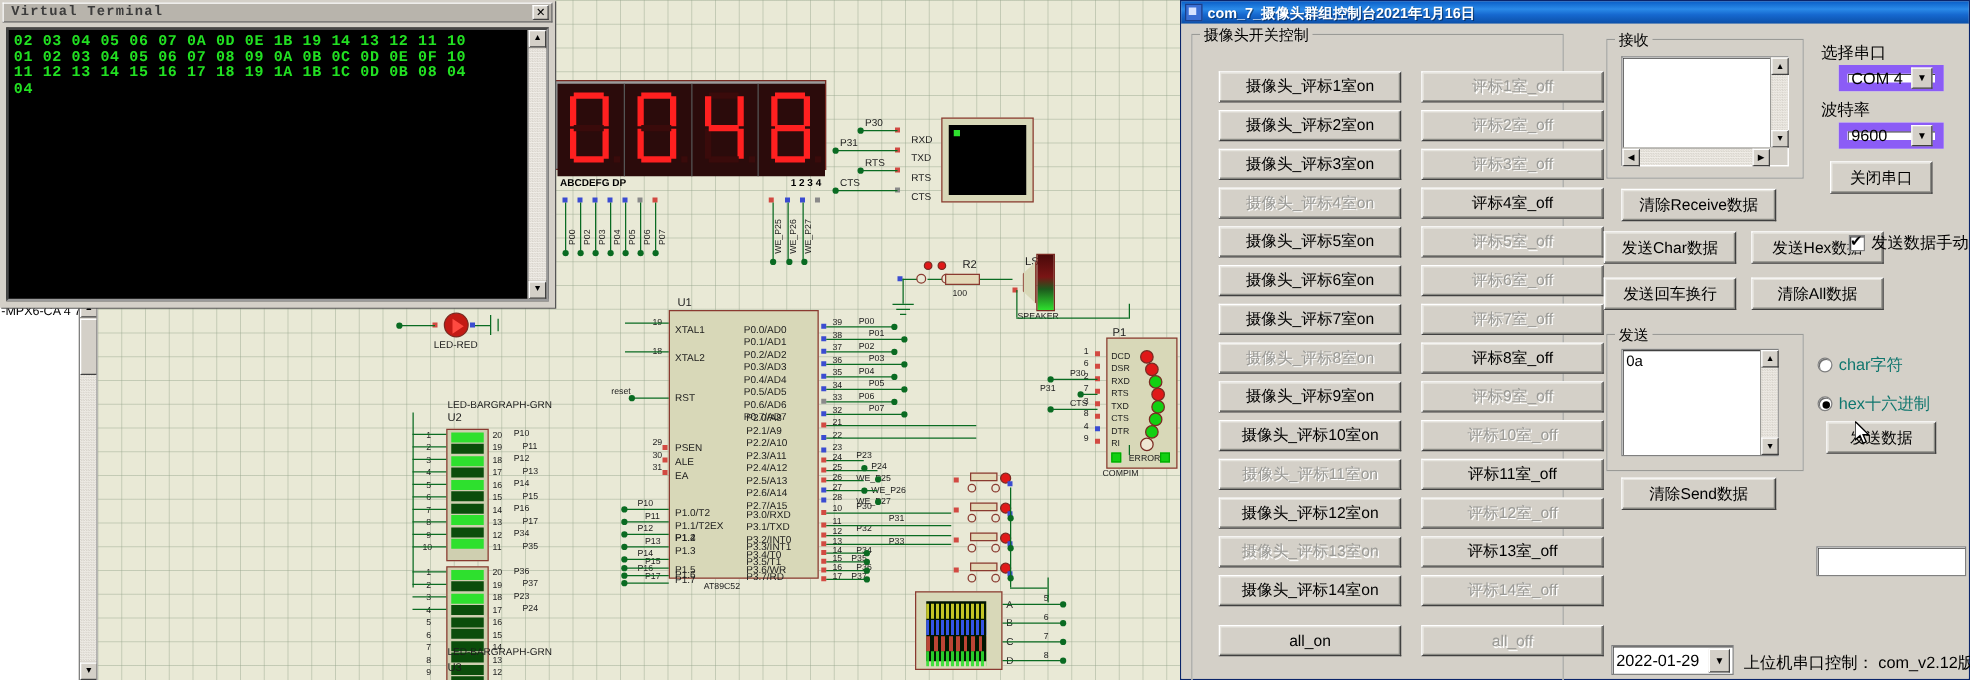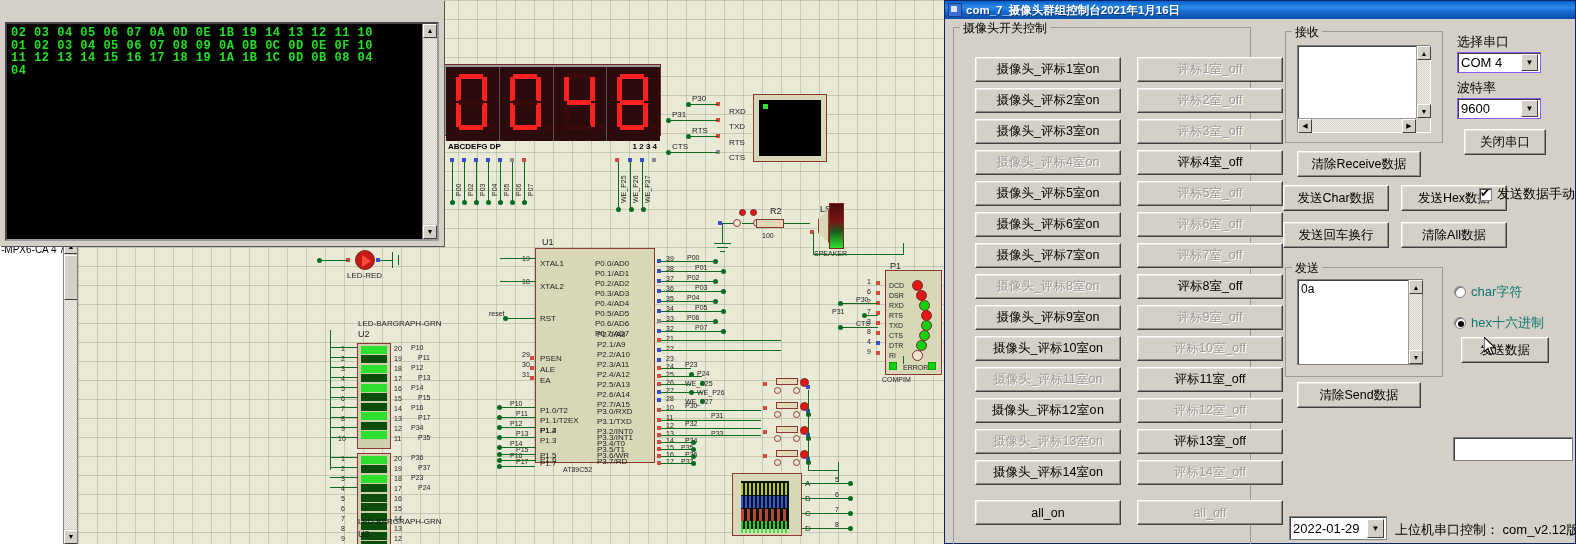--- a/index.html
+++ b/index.html
@@ -267,22 +267,22 @@
     position: absolute; left: 352px; top: 260px; width: 126px; height: 86px;
     background: #fff; border: 1px solid #808080;
     box-shadow: inset 1px 1px 0 #404040;
   }
   #txbox .val { position: absolute; left: 3px; top: 2px; font-size: 12px; color: #000; }
 
   .lab { position: absolute; font-size: 13px; color: #000; white-space: nowrap; }
 
   .combo {
     position: absolute; height: 21px; background: #fff;
-    border: 1px solid #8b5cf6; box-shadow: inset 1px 1px 0 #404040;
-    display: flex; align-items: center;
+    border: 7px solid #8b5cf6; box-shadow: inset 1px 1px 0 #404040;
+    display: flex; align-items: center; margin-left: 14px;
   }
   .combo .val { flex: 1; font-size: 13px; padding-left: 3px; color: #000; white-space: nowrap; }
   .combo .arr {
     width: 17px; height: 17px; margin-right: 2px; background: #d4d0c8;
     border: 1px solid #fff; border-right-color: #404040; border-bottom-color: #404040;
     display: flex; align-items: center; justify-content: center; font-size: 8px; color: #000;
   }
 
   .chk { position: absolute; display: flex; align-items: center; font-size: 13px; color: #000; white-space: nowrap; justify-content: space-between; }
   .chk .box {
@@ -900,20 +900,24 @@
     <div class="wire h" style="left:802px;top:513px;width:48px"></div>
     <div class="wire h" style="left:802px;top:528px;width:48px"></div>
     <div class="dot" style="left:848px;top:481px"></div>
       <div class="dot" style="left:848px;top:496px"></div>
     <div class="dot" style="left:848px;top:511px"></div>
       <div class="dot" style="left:848px;top:526px"></div>
     <div class="wire v" style="left:838px;top:476px;height:6px"></div>
   </div>
 
   <div id="vterm">
+    <div id="vterm-title">
+      <span class="t">Virtual Terminal</span>
+      <span id="vterm-close">✕</span>
+    </div>
     <div id="vterm-body">
       <div id="vterm-text">02 03 04 05 06 07 0A 0D 0E 1B 19 14 13 12 11 10
 01 02 03 04 05 06 07 08 09 0A 0B 0C 0D 0E 0F 10
 11 12 13 14 15 16 17 18 19 1A 1B 1C 0D 0B 08 04
 04</div>
       <div id="vterm-sb">
         <div class="sb-btn up">▲</div>
         <div class="tr"></div>
         <div class="sb-btn dn">▼</div>
       </div>
@@ -948,21 +952,21 @@
           <div class="btn cam-on" style="top: 224px;">摄像头_评标7室on</div>
           <div class="btn cam-off dis" style="top: 224px;">评标7室_off</div>
           <div class="btn cam-on dis" style="top: 255px;">摄像头_评标8室on</div>
           <div class="btn cam-off" style="top: 255px;">评标8室_off</div>
           <div class="btn cam-on" style="top: 286px;">摄像头_评标9室on</div>
           <div class="btn cam-off dis" style="top: 286px;">评标9室_off</div>
           <div class="btn cam-on" style="top: 317px;">摄像头_评标10室on</div>
           <div class="btn cam-off dis" style="top: 317px;">评标10室_off</div>
           <div class="btn cam-on dis" style="top: 348px;">摄像头_评标11室on</div>
           <div class="btn cam-off" style="top: 348px;">评标11室_off</div>
-          <div class="btn cam-on" style="top: 379px; font-family: Liberation Mono, monospace;">摄像头_评标12室on</div>
+          <div class="btn cam-on" style="top: 379px;">摄像头_评标12室on</div>
           <div class="btn cam-off dis" style="top: 379px;">评标12室_off</div>
           <div class="btn cam-on dis" style="top: 410px;">摄像头_评标13室on</div>
           <div class="btn cam-off" style="top: 410px;">评标13室_off</div>
           <div class="btn cam-on" style="top: 441px;">摄像头_评标14室on</div>
           <div class="btn cam-off dis" style="top: 441px;">评标14室_off</div>
           <div class="btn cam-on" style="top: 481px;">all_on</div>
           <div class="btn cam-off dis" style="top: 481px;">all_off</div>
         </div>
 
       <div class="gbox" id="rxgroup">

